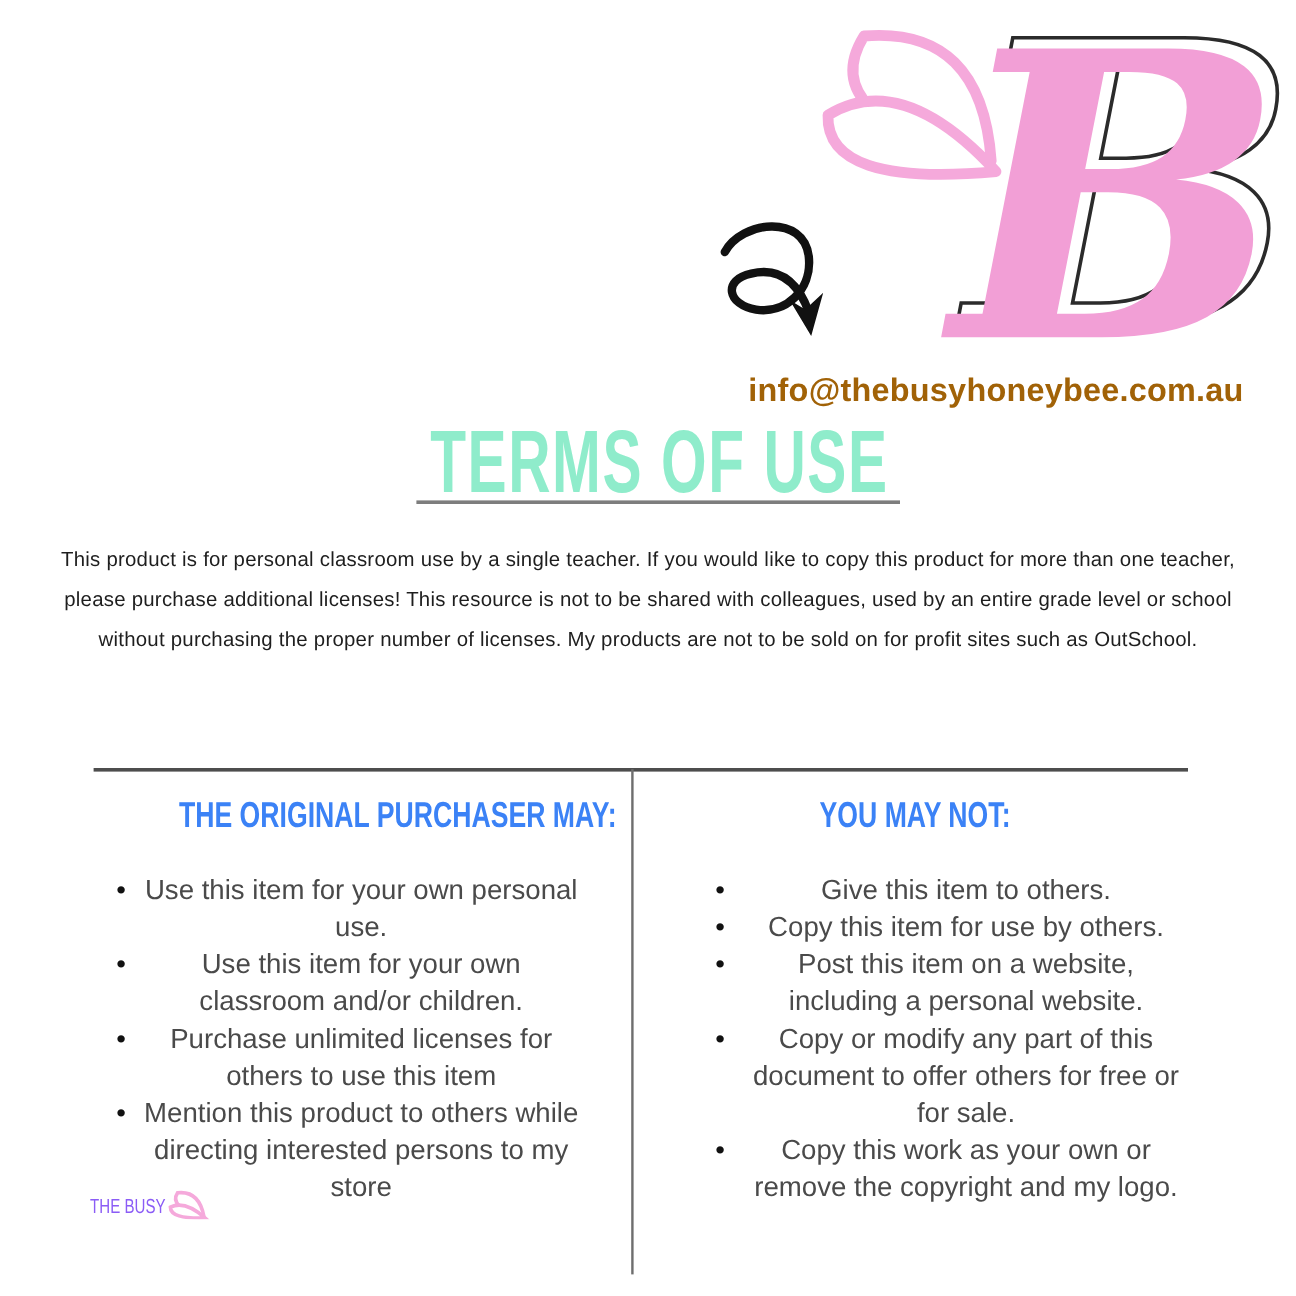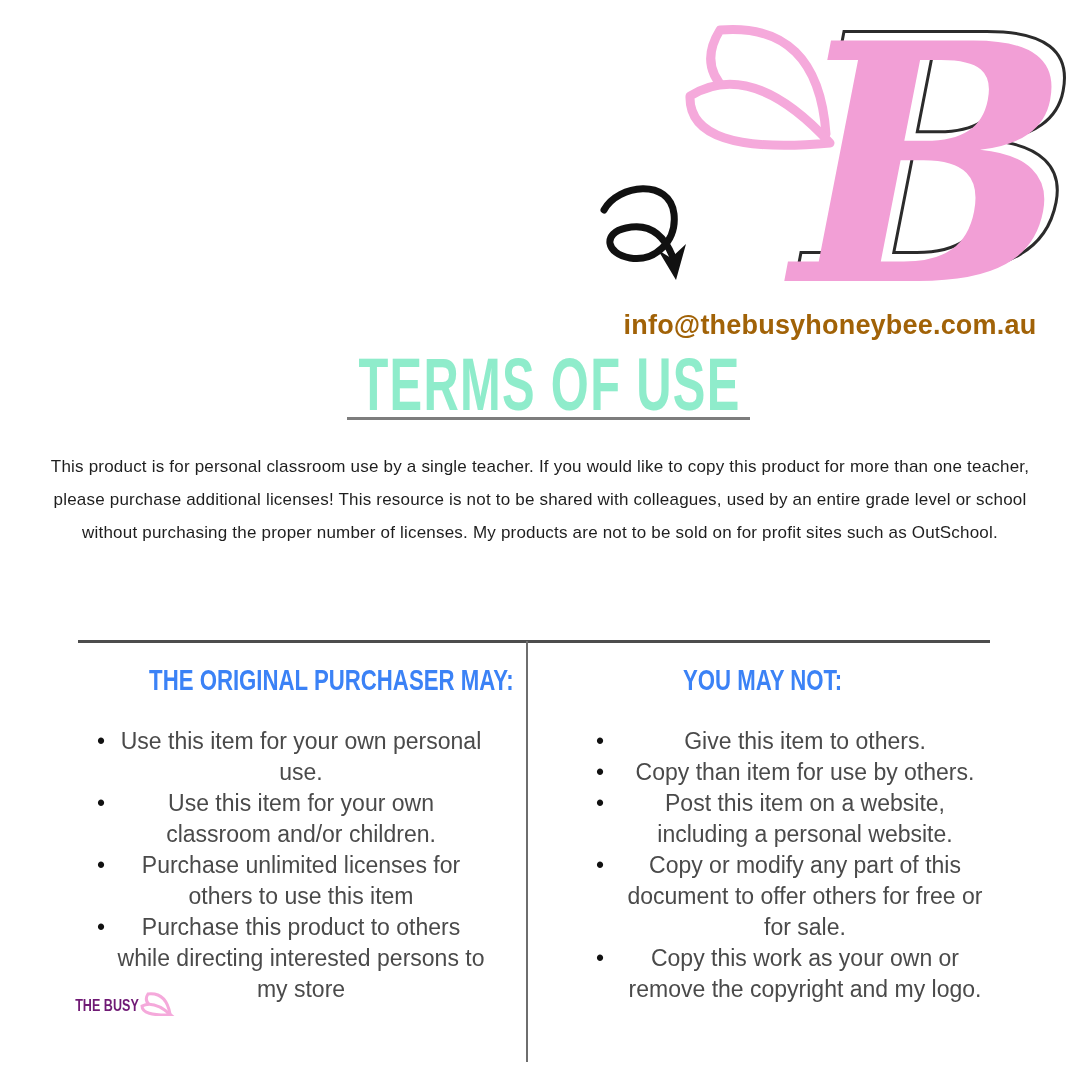--- a/index.html
+++ b/index.html
@@ -61,21 +61,21 @@
   .col-right .bullet-list { margin-left:45px; }
   .li { display:flex; align-items:flex-start; }
   .dot { flex:0 0 32px; text-align:center; color:#111; }
   .col-right .dot { flex:0 0 40px; }
   .li-text { flex:1; text-align:center; }
 
   
   .brand { position:absolute; left:18px; top:996px; width:230px; height:84px; }
   .brand-top {
     position:absolute; left:46px; top:0;
-    font-size:17px; font-weight:bold; color:#701a75; letter-spacing:0;
+    font-size:17px; font-weight:normal; color:#8b5cf6; letter-spacing:0;
   }
   .brand-script {
     position:absolute; left:4px; top:8px; white-space:nowrap;
     font-family:"DejaVu Serif", serif; font-style:italic; font-weight:bold;
     font-size:47px; letter-spacing:-4px;
     text-shadow:1px 1px 0 #fff, 2px 2px 1px rgba(90,90,90,.55);
   }
   .hl0 { color:#f2a0d2; } .hl1 { color:#cda9e6; } .hl2 { color:#f5b73f; }
   .hl3 { color:#8fe3c6; } .hl4 { color:#cda9e6; }
   .bee-word { color:#f2a0d2; margin-left:6px; }
@@ -130,35 +130,35 @@
       <li class="li">
           <span class="dot">•</span>
           <span class="li-text">Use this item for your own classroom and/or children.</span>
         </li>
       <li class="li">
           <span class="dot">•</span>
           <span class="li-text">Purchase unlimited licenses for others to use this item</span>
         </li>
       <li class="li">
           <span class="dot">•</span>
-          <span class="li-text">Purchase this product to others while directing interested persons to my store</span>
+          <span class="li-text">Mention this product to others while directing interested persons to my store</span>
         </li>
     </ul>
   </section>
 
   <section class="col col-right">
     <h3 class="col-heading"><span class="squeeze-sm">YOU MAY NOT:</span></h3>
     <ul class="bullet-list">
       <li class="li">
           <span class="dot">•</span>
           <span class="li-text">Give this item to others.</span>
         </li>
       <li class="li">
           <span class="dot">•</span>
-          <span class="li-text">Copy than item for use by others.</span>
+          <span class="li-text">Copy this item for use by others.</span>
         </li>
       <li class="li">
           <span class="dot">•</span>
           <span class="li-text">Post this item on a website, including a personal website.</span>
         </li>
       <li class="li">
           <span class="dot">•</span>
           <span class="li-text">Copy or modify any part of this document to offer others for free or for sale.</span>
         </li>
       <li class="li">

